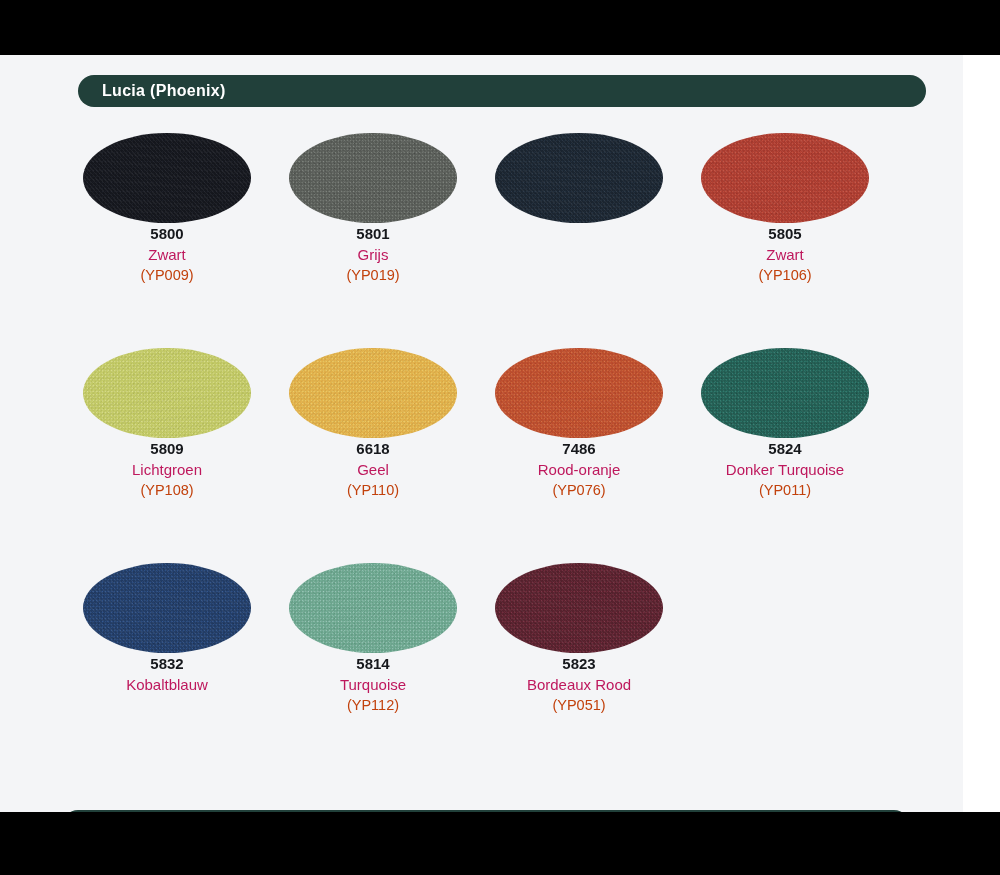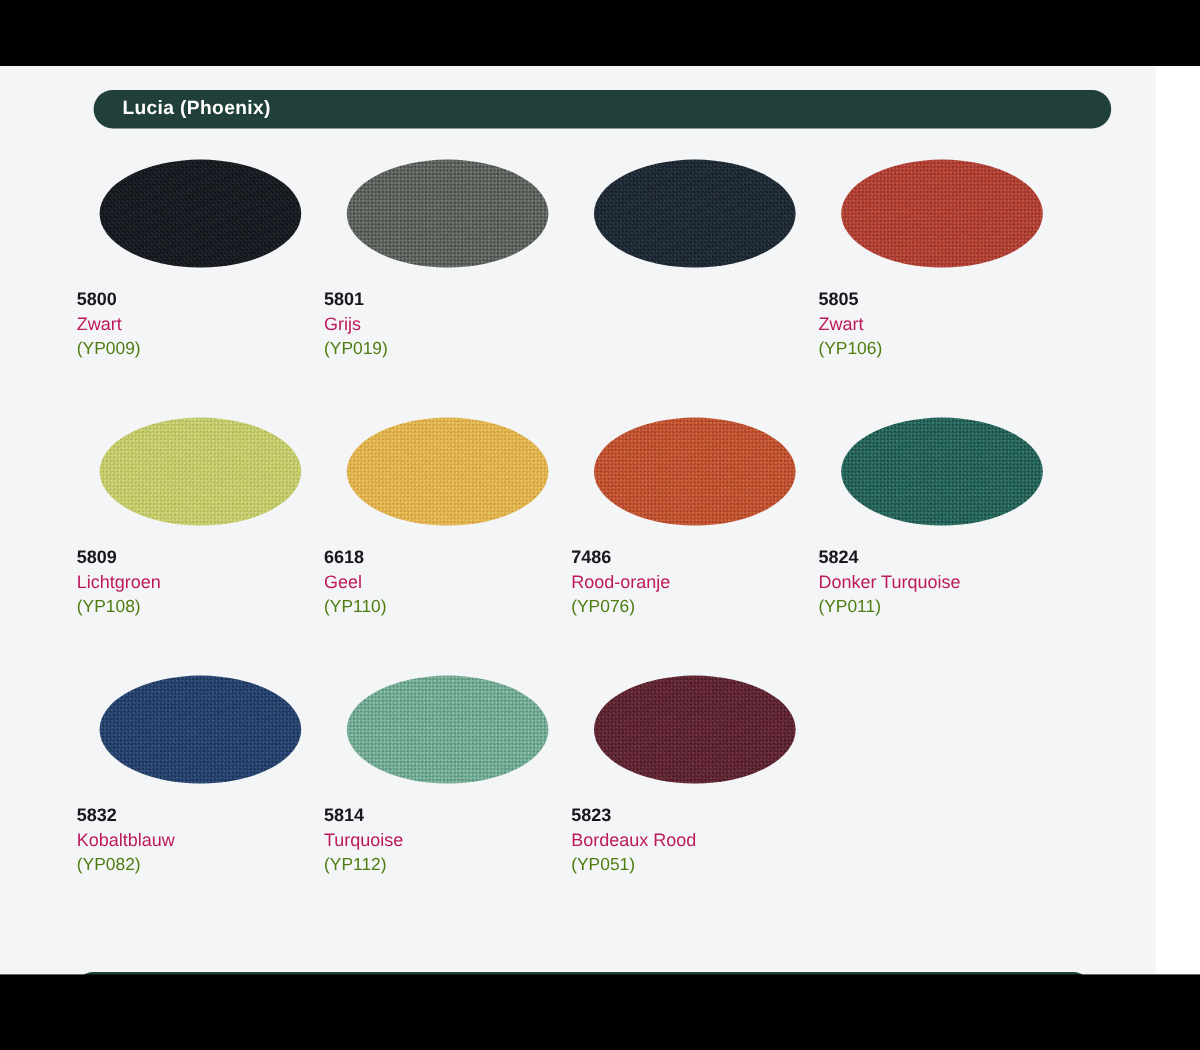--- a/index.html
+++ b/index.html
@@ -113,42 +113,41 @@
   .swatch-oval::after {
     content: "";
     position: absolute;
     inset: 0;
     background-image:
       repeating-linear-gradient(48deg, rgba(255,255,255,.05) 0 1px, transparent 1px 3px),
       repeating-linear-gradient(-48deg, rgba(0,0,0,.05) 0 1px, transparent 1px 3px);
   }
 
   .swatch-labels {
-    margin-top: 16px;
-    text-align: left;
+    text-align: center;
     width: 206px;
   }
   .swatch-code {
     font-size: 15px;
     font-weight: bold;
     color: #16181c;
     line-height: 21px;
     white-space: nowrap;
   }
   .swatch-name {
     font-size: 15px;
     font-weight: normal;
     color: #be185d;
     line-height: 21px;
     white-space: nowrap;
   }
   .swatch-ref {
     font-size: 14.5px;
     font-weight: normal;
-    color: #4d7c0f;
+    color: #c2410c;
     line-height: 20px;
     white-space: nowrap;
   }
 </style>
 </head>
 <body>
 
 <div class="bar-top"></div>
 
 <div class="page">
@@ -215,21 +214,20 @@
           <div class="swatch-code">5824</div>
           <div class="swatch-name">Donker Turquoise</div>
           <div class="swatch-ref">(YP011)</div>
         </div>
       </div>
       <div class="swatch-cell">
         <div class="swatch-oval" style="background: rgb(36, 64, 108);"></div>
         <div class="swatch-labels">
           <div class="swatch-code">5832</div>
           <div class="swatch-name">Kobaltblauw</div>
-          <div class="swatch-ref">(YP082)</div>
         </div>
       </div>
       <div class="swatch-cell">
         <div class="swatch-oval" style="background: rgb(114, 171, 148);"></div>
         <div class="swatch-labels">
           <div class="swatch-code">5814</div>
           <div class="swatch-name">Turquoise</div>
           <div class="swatch-ref">(YP112)</div>
         </div>
       </div>

